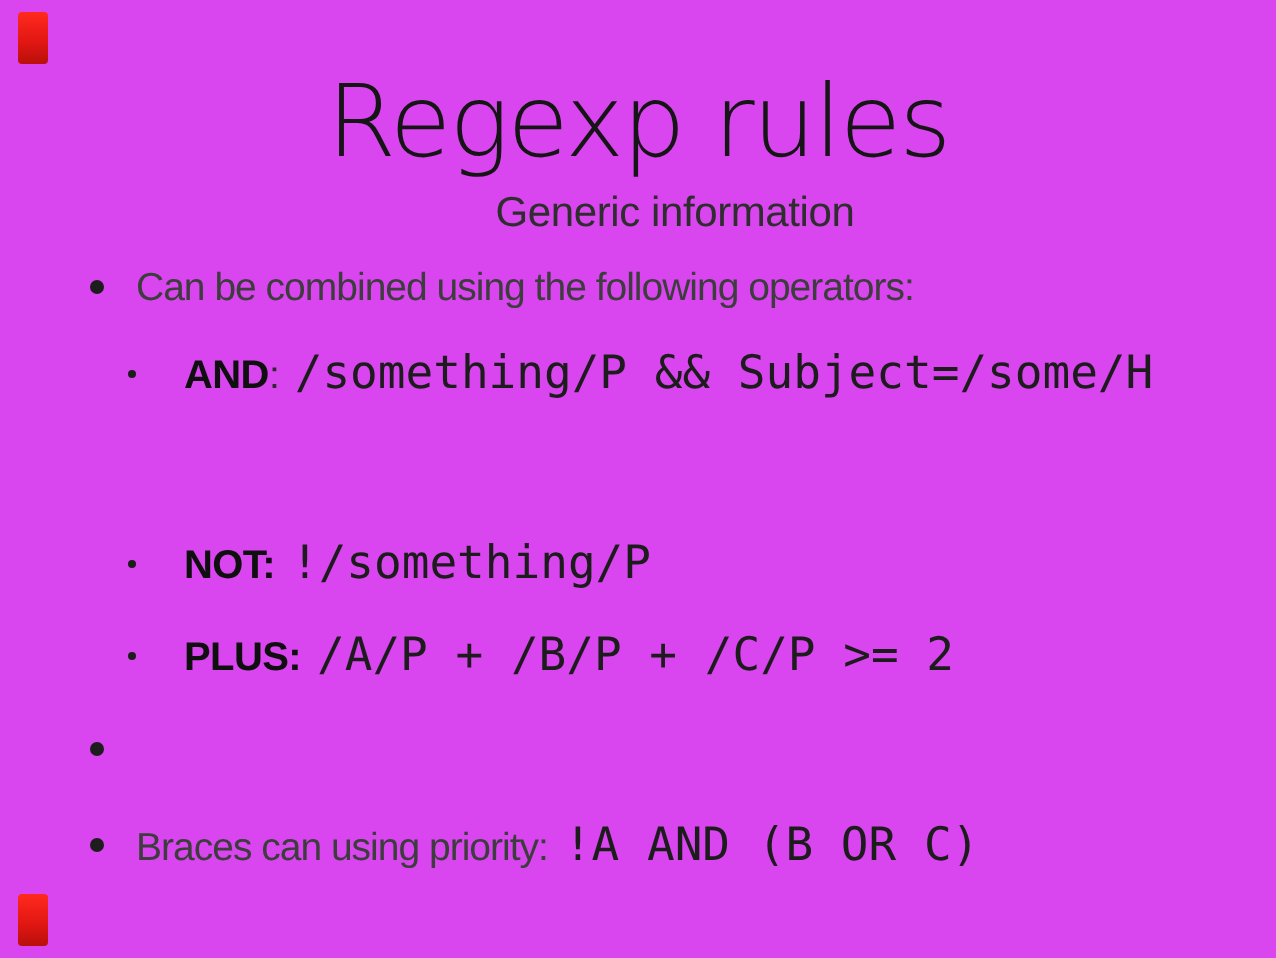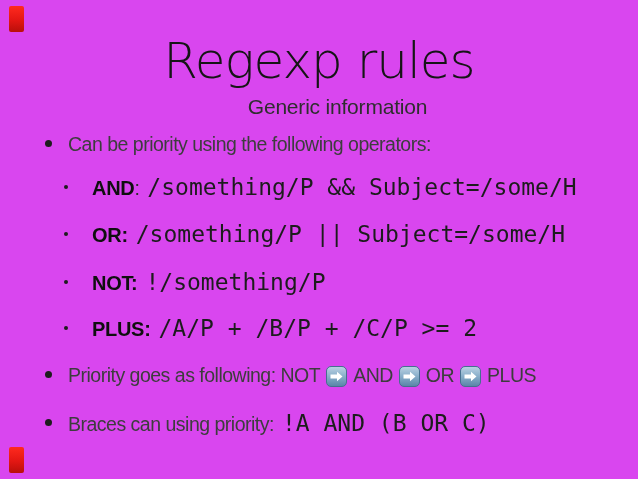--- a/index.html
+++ b/index.html
@@ -58,52 +58,41 @@
 <div class="stage">
 
   <div class="corner-tab tab-top"></div>
   <div class="corner-tab tab-bottom"></div>
 
   <div class="title">Regexp rules</div>
   <div class="subtitle">Generic information</div>
 
   <div class="row r-combined">
     <span class="dot"></span>
-    <span class="content">Can be priority using the following operators:</span>
+    <span class="content">Can be combined using the following operators:</span>
   </div>
 
   <div class="row sub r-and">
     <span class="subdot"></span>
     <span class="content"><b class="op-label">AND</b><span class="sep">:</span><code>/something/P &amp;&amp; Subject=/some/H</code></span>
   </div>
 
-  <div class="row sub r-or">
-    <span class="subdot"></span>
-    <span class="content"><b class="op-label">OR:</b><span class="sep"></span><code>/something/P || Subject=/some/H</code></span>
-  </div>
 
   <div class="row sub r-not">
     <span class="subdot"></span>
     <span class="content"><b class="op-label">NOT:</b><span class="sep"></span><code>!/something/P</code></span>
   </div>
 
   <div class="row sub r-plus">
     <span class="subdot"></span>
     <span class="content"><b class="op-label">PLUS:</b><span class="sep"></span><code>/A/P + /B/P + /C/P &gt;= 2</code></span>
   </div>
 
   <div class="row r-priority">
     <span class="dot"></span>
-    <span class="content"><span>Priority goes as following: NOT</span><span class="arrow"><svg width="15" height="15" viewBox="0 0 15 15">
-            <path d="M1.5 5.6 H8 V2.8 L13.5 7.5 L8 12.2 V9.4 H1.5 Z" fill="#ffffff"></path>
-          </svg></span><span>AND</span><span class="arrow"><svg width="15" height="15" viewBox="0 0 15 15">
-            <path d="M1.5 5.6 H8 V2.8 L13.5 7.5 L8 12.2 V9.4 H1.5 Z" fill="#ffffff"></path>
-          </svg></span><span>OR</span><span class="arrow"><svg width="15" height="15" viewBox="0 0 15 15">
-            <path d="M1.5 5.6 H8 V2.8 L13.5 7.5 L8 12.2 V9.4 H1.5 Z" fill="#ffffff"></path>
-          </svg></span><span>PLUS</span></span>
   </div>
 
   <div class="row r-braces">
     <span class="dot"></span>
     <span class="content"><span>Braces can using priority:</span><code>!A AND (B OR C)</code></span>
   </div>
 
 </div>
 
 </body></html>

